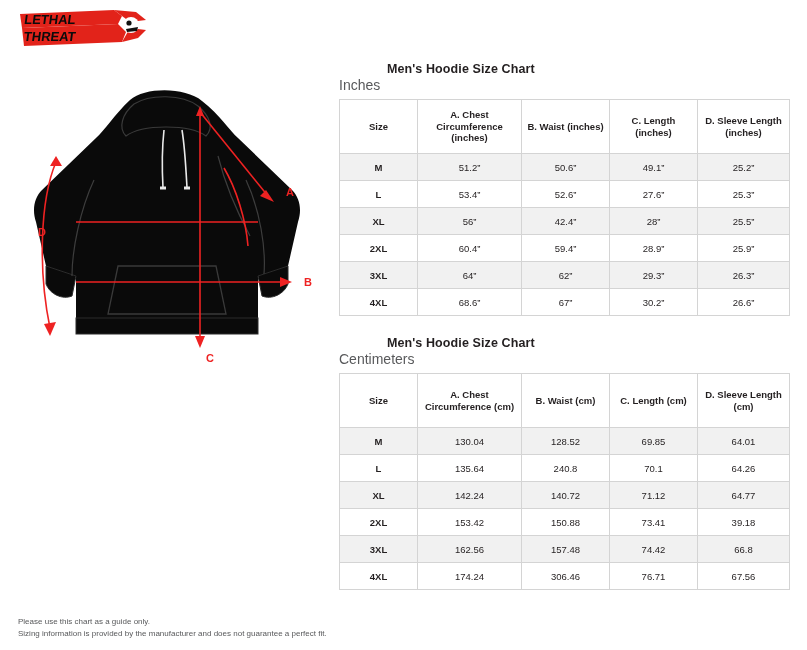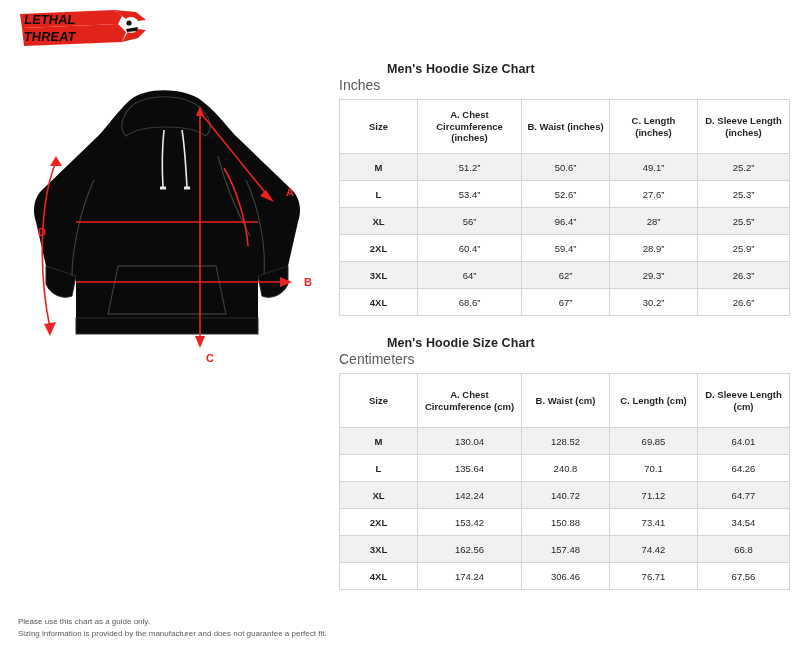--- a/index.html
+++ b/index.html
@@ -224,21 +224,21 @@
           <tr>
             <td class="size-cell">L</td>
             <td>53.4”</td>
             <td>52.6”</td>
             <td>27.6”</td>
             <td>25.3”</td>
           </tr>
           <tr class="alt">
             <td class="size-cell">XL</td>
             <td>56”</td>
-            <td>96.4”</td>
+            <td>42.4”</td>
             <td>28”</td>
             <td>25.5”</td>
           </tr>
           <tr>
             <td class="size-cell">2XL</td>
             <td>60.4”</td>
             <td>59.4”</td>
             <td>28.9”</td>
             <td>25.9”</td>
           </tr>
@@ -300,21 +300,21 @@
             <td>142.24</td>
             <td>140.72</td>
             <td>71.12</td>
             <td>64.77</td>
           </tr>
           <tr>
             <td class="size-cell">2XL</td>
             <td>153.42</td>
             <td>150.88</td>
             <td>73.41</td>
-            <td>34.54</td>
+            <td>39.18</td>
           </tr>
           <tr class="alt">
             <td class="size-cell">3XL</td>
             <td>162.56</td>
             <td>157.48</td>
             <td>74.42</td>
             <td>66.8</td>
           </tr>
           <tr>
             <td class="size-cell">4XL</td>

